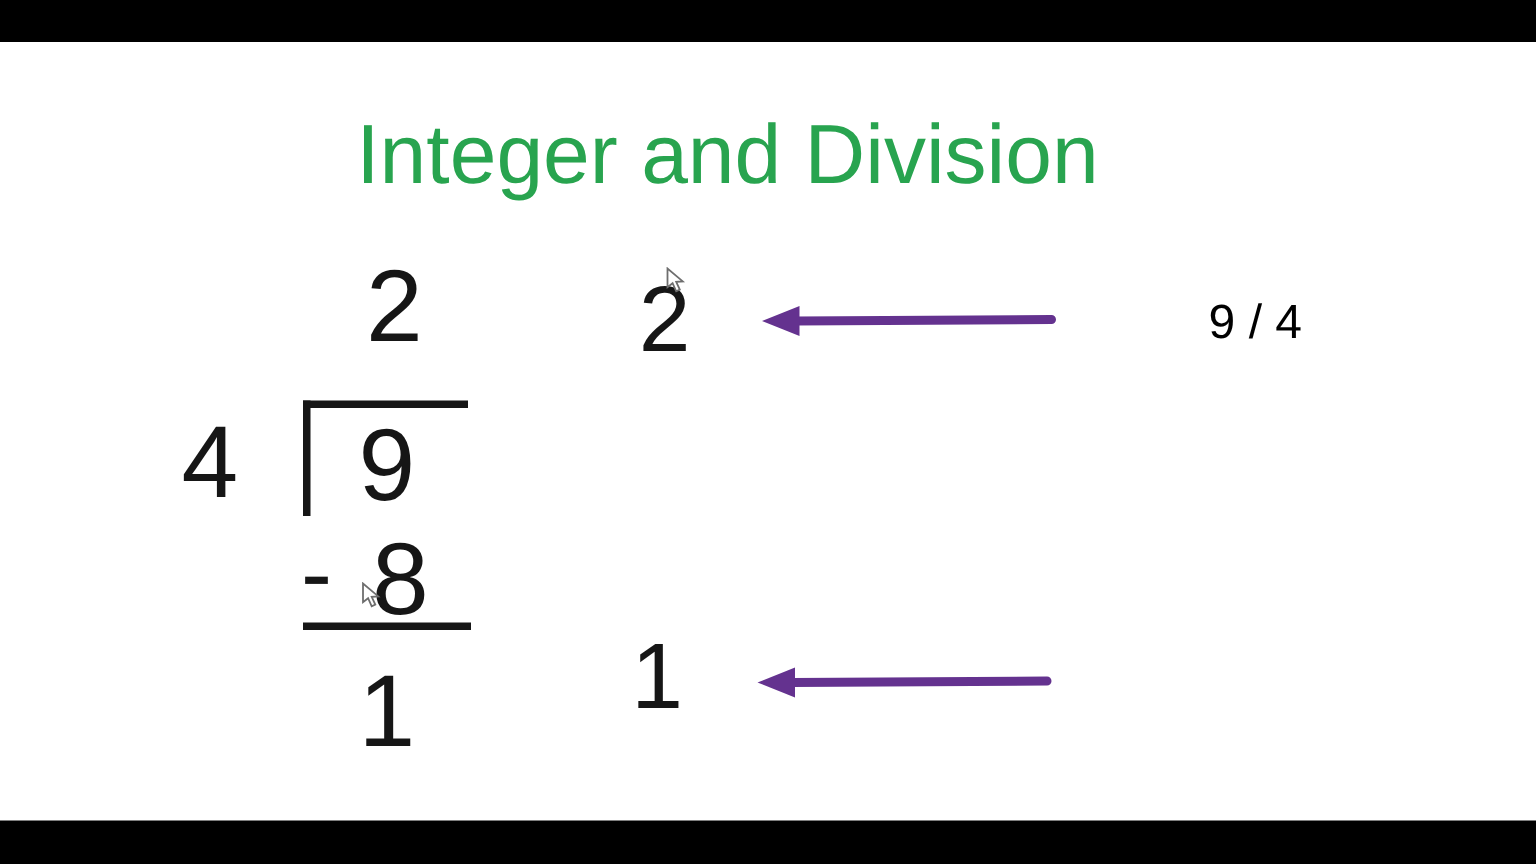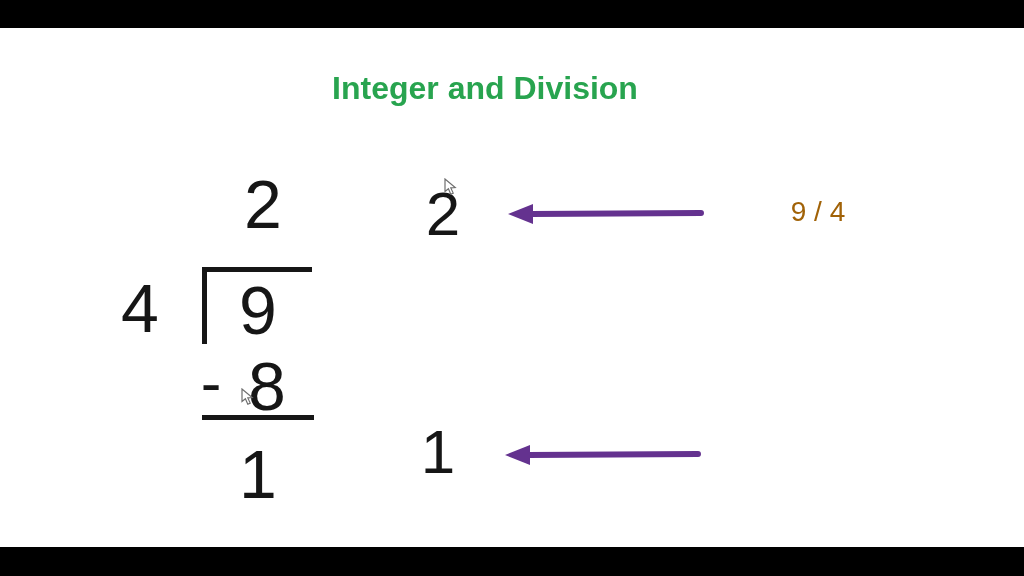--- a/index.html
+++ b/index.html
@@ -20,22 +20,22 @@
   }
   #letterbox-top { top: 0; height: 28px; }
   #letterbox-bottom { top: 547px; height: 29px; }
 
   .slide-title {
     position: absolute;
     top: 70px;
     left: 0;
     width: 970px;
     text-align: center;
-    font-size: 32px;
-    font-weight: 700;
+    font-size: 56px;
+    font-weight: 400;
     color: #28a44f;
     letter-spacing: 0px;
   }
 
   .digit {
     position: absolute;
     color: #161616;
     text-align: center;
     line-height: 1;
   }
@@ -69,23 +69,23 @@
 
   #result-quotient  { left: 410px; top: 183px; }
   #result-remainder { left: 405px; top: 421px; }
 
   .arrow { position: absolute; }
   #arrow-quotient  { left: 505px; top: 199px; }
   #arrow-remainder { left: 502px; top: 440px; }
 
   .purple-label {
     position: absolute;
-    font-size: 28px;
-    color: #a16207;
-    text-align: center;
+    font-size: 32px;
+    color: #000000;
+    text-align: right;
     line-height: 1;
   }
   #label-div { left: 768px; top: 198px; width: 100px; }
   #label-mod { left: 762px; top: 441px; width: 114px; }
 
   .cursor { position: absolute; }
   #cursor-1 { left: 444px; top: 178px; }
   #cursor-2 { left: 241px; top: 388px; }
 </style>
 </head>

